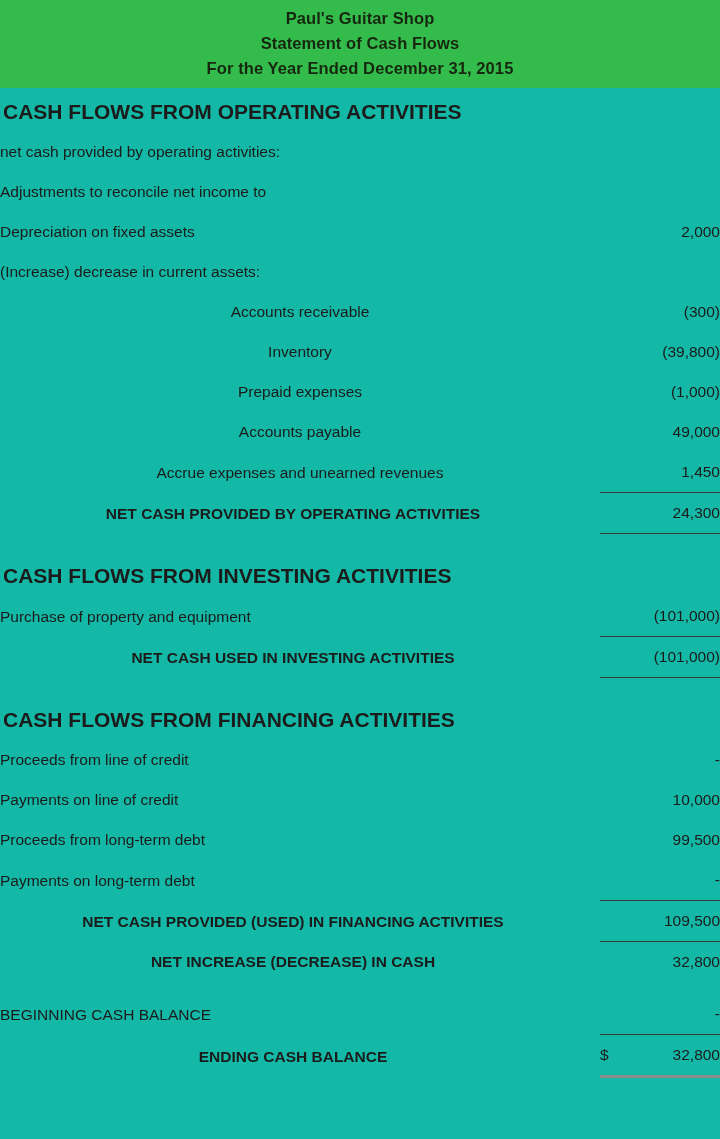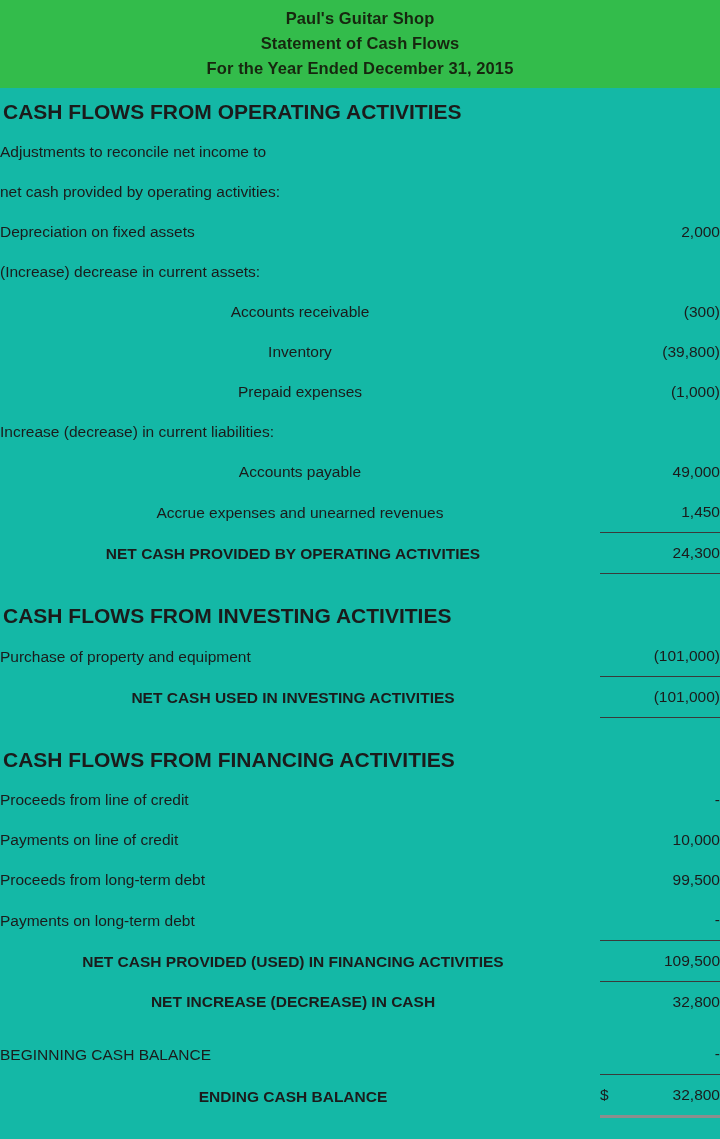--- a/index.html
+++ b/index.html
@@ -122,32 +122,32 @@
 
     <tbody>
         <tr class="section-head">
       <td class="label">CASH FLOWS FROM OPERATING ACTIVITIES</td>
       <td class="dollar"></td>
       <td class="amount"></td>
     </tr>
 
 
     <tr>
+      <td class="label ind3">net cash provided by operating activities:</td>
+      <td class="dollar"></td>
+      <td class="amount"></td>
+    </tr>
+
+    <tr>
       <td class="label ind2">Adjustments to reconcile net income to</td>
       <td class="dollar"></td>
       <td class="amount"></td>
     </tr>
 
     <tr>
-      <td class="label ind3">net cash provided by operating activities:</td>
-      <td class="dollar"></td>
-      <td class="amount"></td>
-    </tr>
-
-    <tr>
       <td class="label ind4">Depreciation on fixed assets</td>
       <td class="dollar"></td>
       <td class="amount">2,000</td>
     </tr>
 
     <tr>
       <td class="label ind-grp">(Increase) decrease in current assets:</td>
       <td class="dollar"></td>
       <td class="amount"></td>
     </tr>
@@ -163,25 +163,20 @@
       <td class="dollar"></td>
       <td class="amount">(39,800)</td>
     </tr>
 
     <tr>
       <td class="label ind-item">Prepaid expenses</td>
       <td class="dollar"></td>
       <td class="amount">(1,000)</td>
     </tr>
 
-    <tr>
-      <td class="label ind-grp">Increase (decrease) in current liabilities:</td>
-      <td class="dollar"></td>
-      <td class="amount"></td>
-    </tr>
 
     <tr>
       <td class="label ind-item">Accounts payable</td>
       <td class="dollar"></td>
       <td class="amount">49,000</td>
     </tr>
 
     <tr class="rule-bot">
       <td class="label ind-item">Accrue expenses and unearned revenues</td>
       <td class="dollar"></td>

